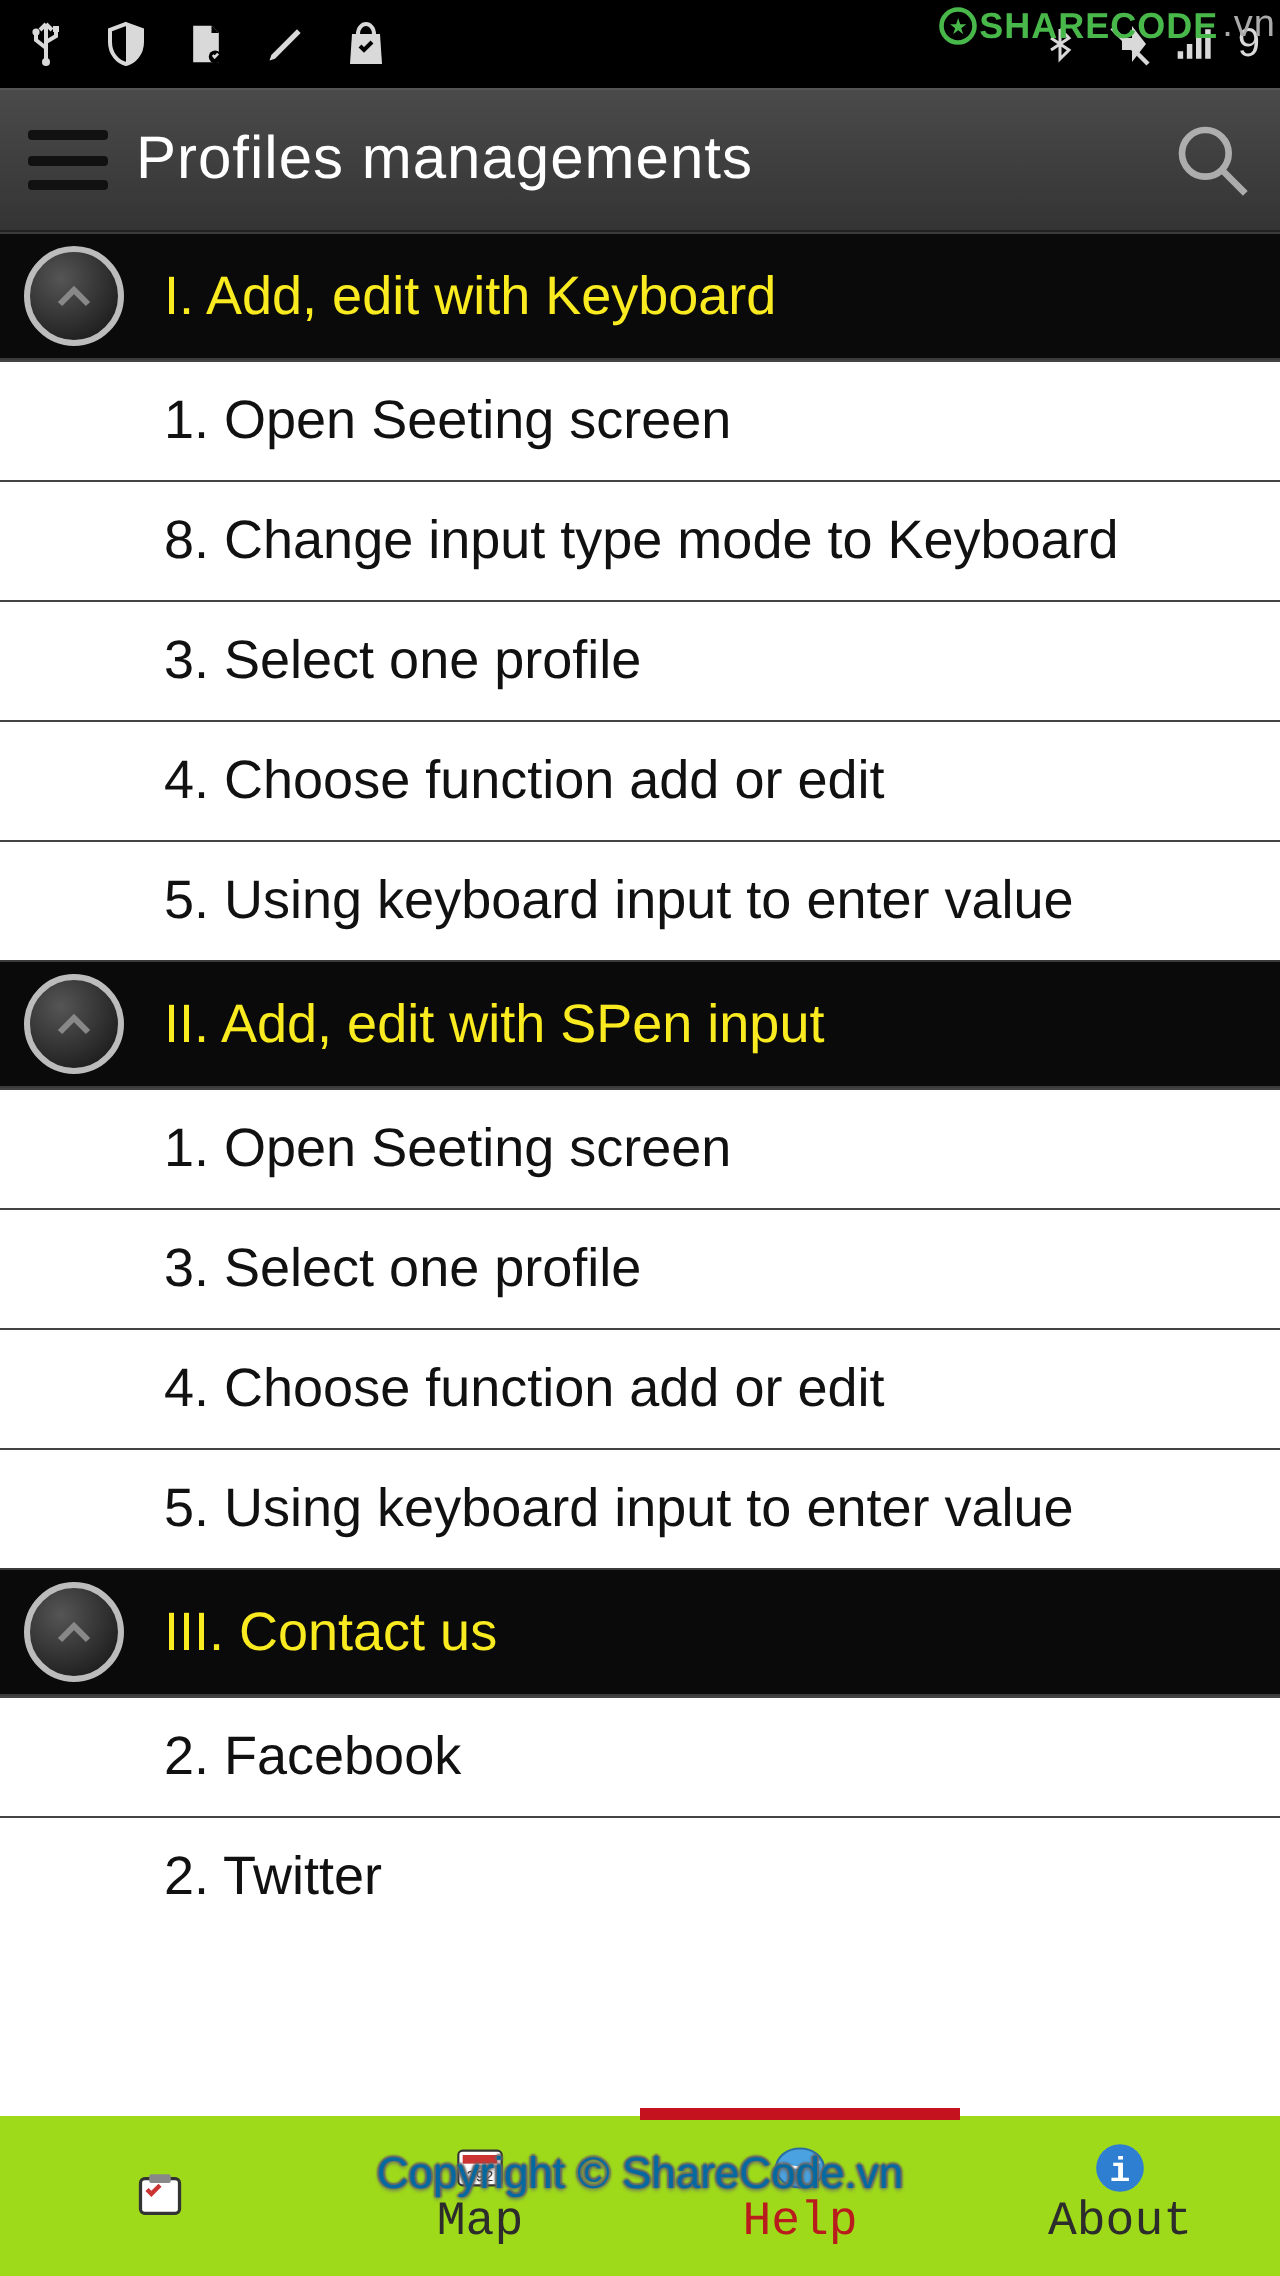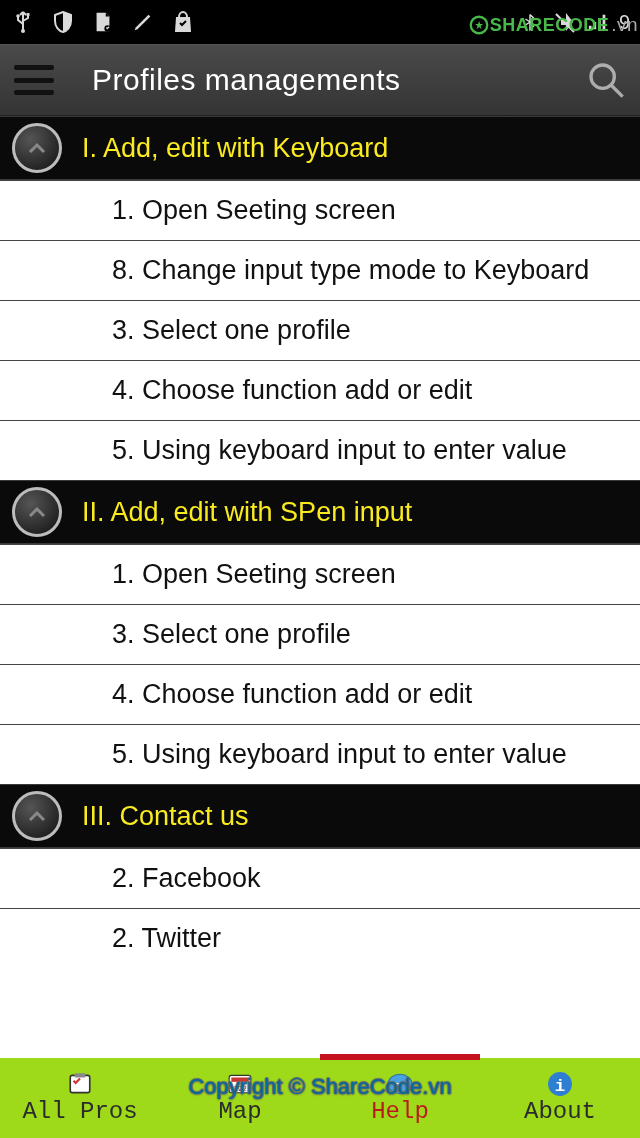--- a/index.html
+++ b/index.html
@@ -13,39 +13,38 @@
     display: flex;
     align-items: center;
     color: #d9d9d9;
     padding: 0 6px;
     position: relative;
   }
   .status-left { display: flex; align-items: center; gap: 14px; padding-left: 4px; }
   .status-right { margin-left: auto; display: flex; align-items: center; gap: 8px; padding-right: 4px; }
   .status-ico { width: 26px; height: 26px; display: flex; align-items: center; justify-content: center; color: #d9d9d9; }
   .sharecode-logo {
-    position: absolute; right: 2px; top: 14px;
+    position: absolute; right: 2px; top: 2px;
     font-size: 18px; font-weight: bold; color: #49b84a;
     letter-spacing: .5px;
     display: flex; align-items: center;
   }
   .sharecode-logo .vn { color: #aaa; font-size: 19px; margin-left: 2px; font-weight: normal; }
 
   
   .title-bar {
     height: 72px;
     background: linear-gradient(to bottom, #4a4a4a, #343434);
     display: flex;
     align-items: center;
     color: #fff;
     padding: 0 14px;
     font-size: 30px;
     border-top: 1px solid #555;
     border-bottom: 1px solid #222;
-    gap: 24px;
   }
   .hamburger {
     width: 40px; height: 30px;
     display: flex; flex-direction: column; justify-content: space-between;
     margin-right: 14px;
     cursor: pointer;
   }
   .hamburger span { display: block; height: 5px; background: #111; border-radius: 2px; }
   .title-text { flex: 1; font-weight: 300; letter-spacing: .5px; }
   .search-ico {
@@ -79,21 +78,21 @@
     cursor: pointer;
   }
   .collapse-btn svg { width: 18px; height: 12px; }
 
   .list-item {
     height: 60px;
     display: flex;
     align-items: center;
     font-size: 27px;
     color: #111;
-    padding-left: 112px;
+    padding-left: 82px;
     border-top: 1px solid #444;
     background: #fff;
   }
 
   .watermark1 {
     position: absolute; left: 90px; top: 58px;
     color: #bbb; font-size: 20px; font-weight: 500;
     pointer-events: none;
   }
 
@@ -284,21 +283,20 @@
   <div class="copyright-wm">Copyright © ShareCode.vn</div>
 
   <div class="nav-item">
     <span class="nav-ico">
       <svg viewBox="0 0 24 24" width="28" height="26">
           <rect x="3" y="4" width="18" height="16" rx="2" fill="#fff" stroke="#333" stroke-width="1.5"></rect>
           <path d="M6 9 L8 11 L12 7" stroke="#c33" stroke-width="2" fill="none"></path>
           <rect x="7" y="2" width="10" height="4" rx="1" fill="#888"></rect>
         </svg>
     </span>
-    <span>All Pros</span>
   </div>
   <div class="nav-item">
     <span class="nav-ico">
       <svg viewBox="0 0 24 24" width="28" height="26">
           <rect x="2" y="4" width="20" height="16" rx="2" fill="#fff" stroke="#333"></rect>
           <rect x="4" y="6" width="16" height="4" fill="#c33"></rect>
           <text x="12" y="18" font-size="7" text-anchor="middle" fill="#333">292</text>
         </svg>
     </span>
     <span>Map</span>

